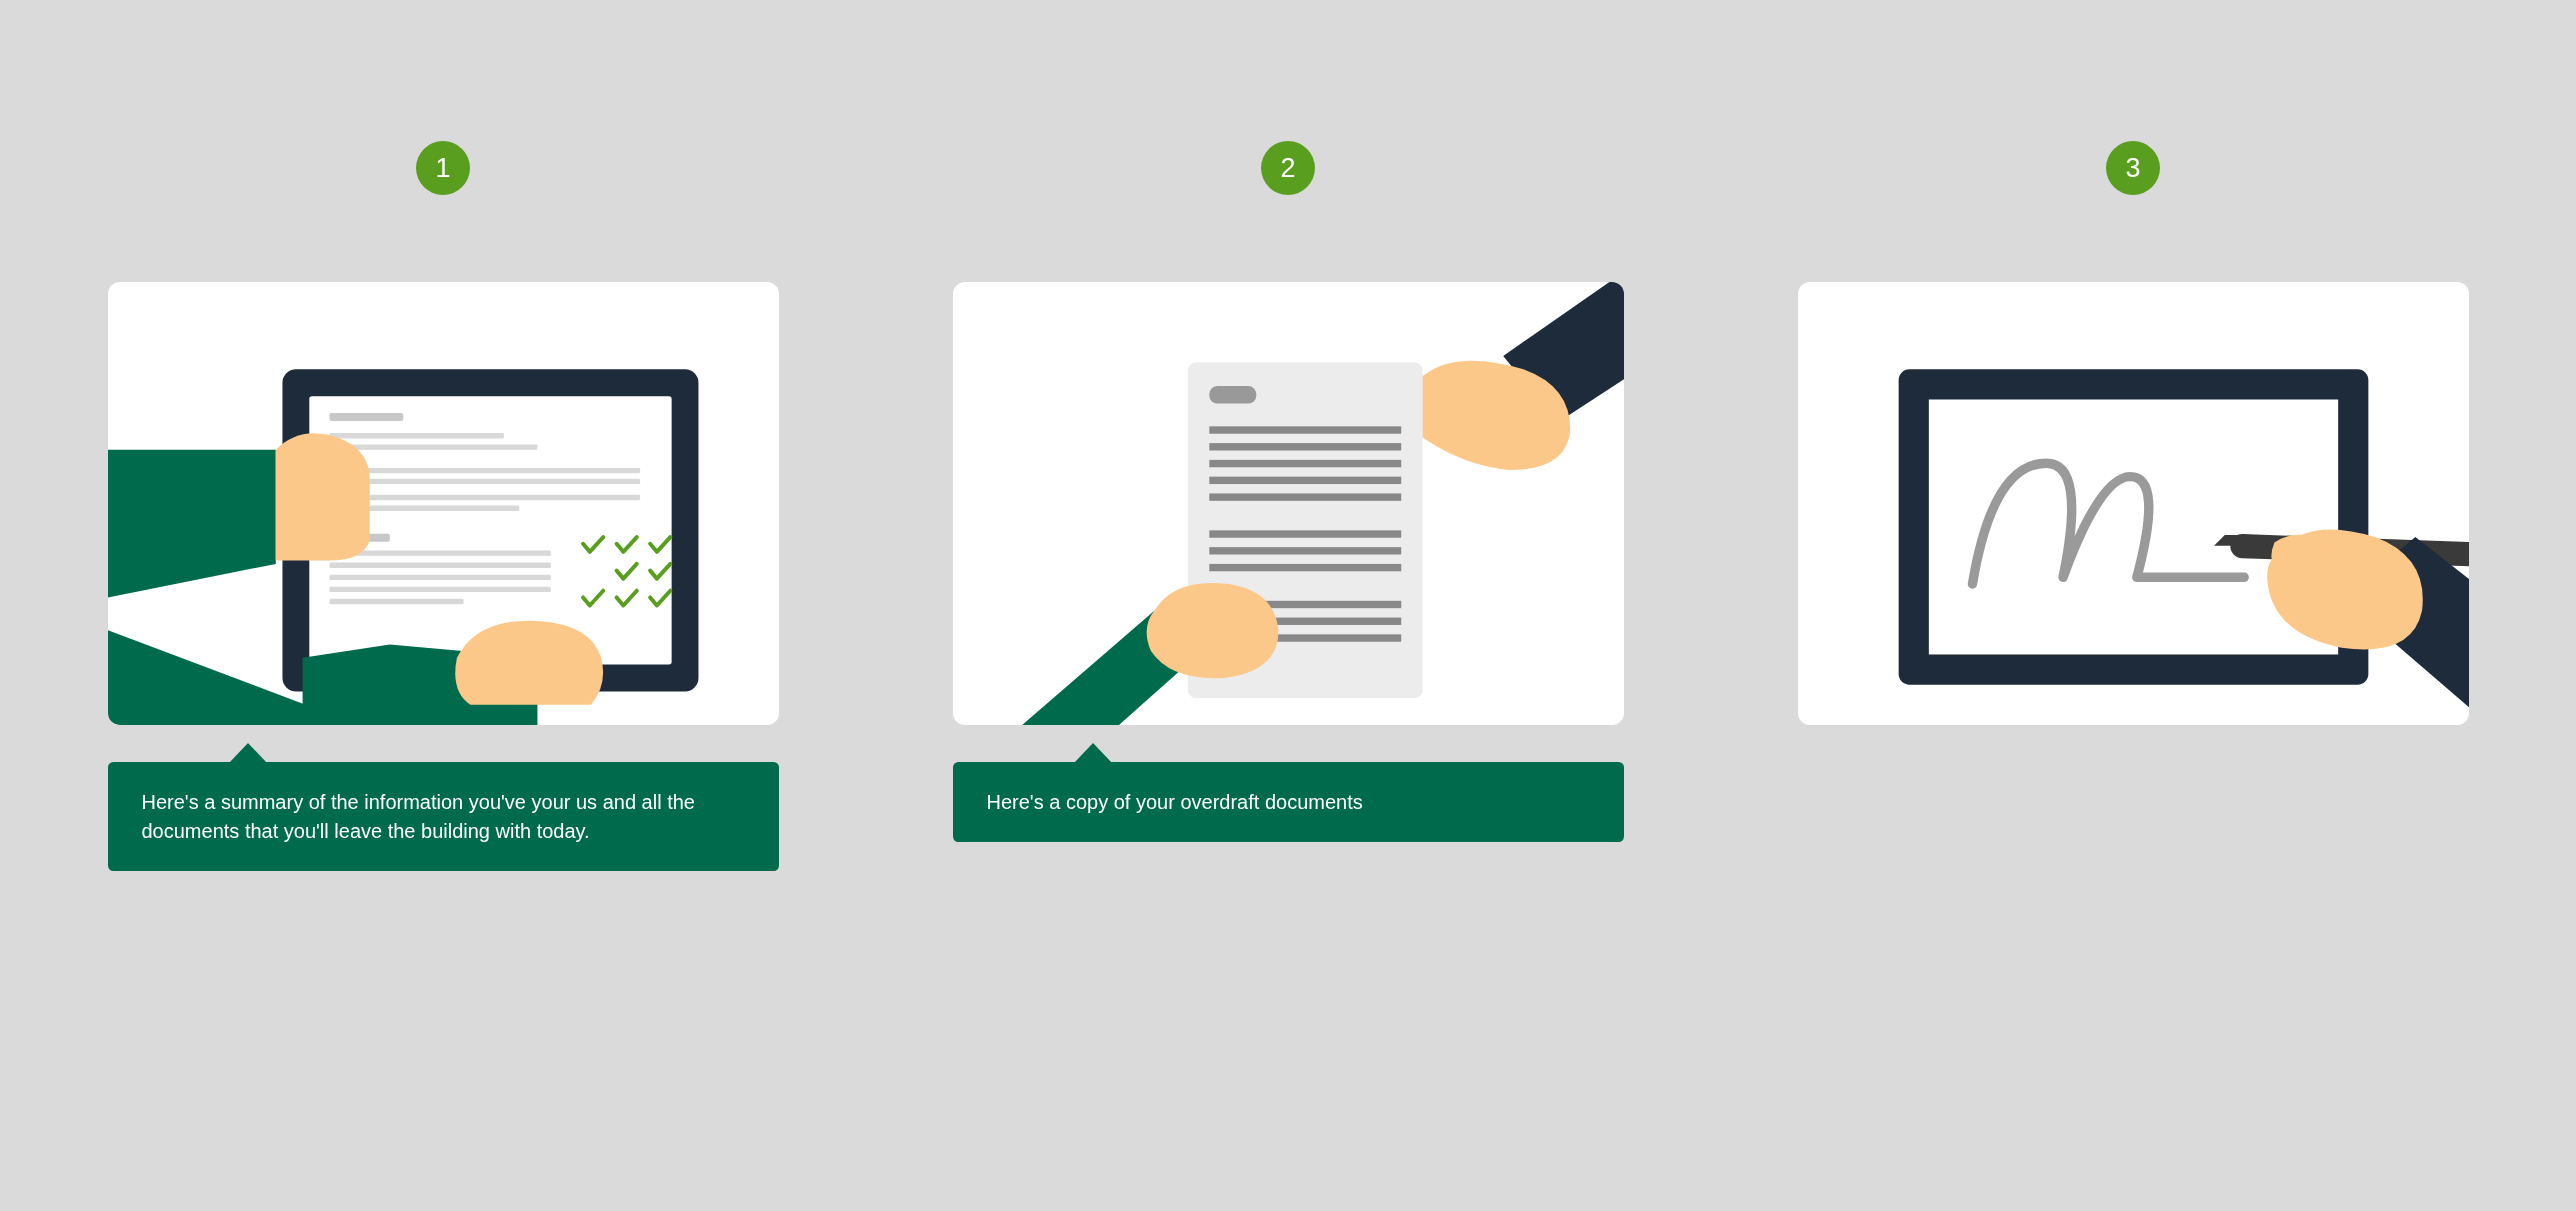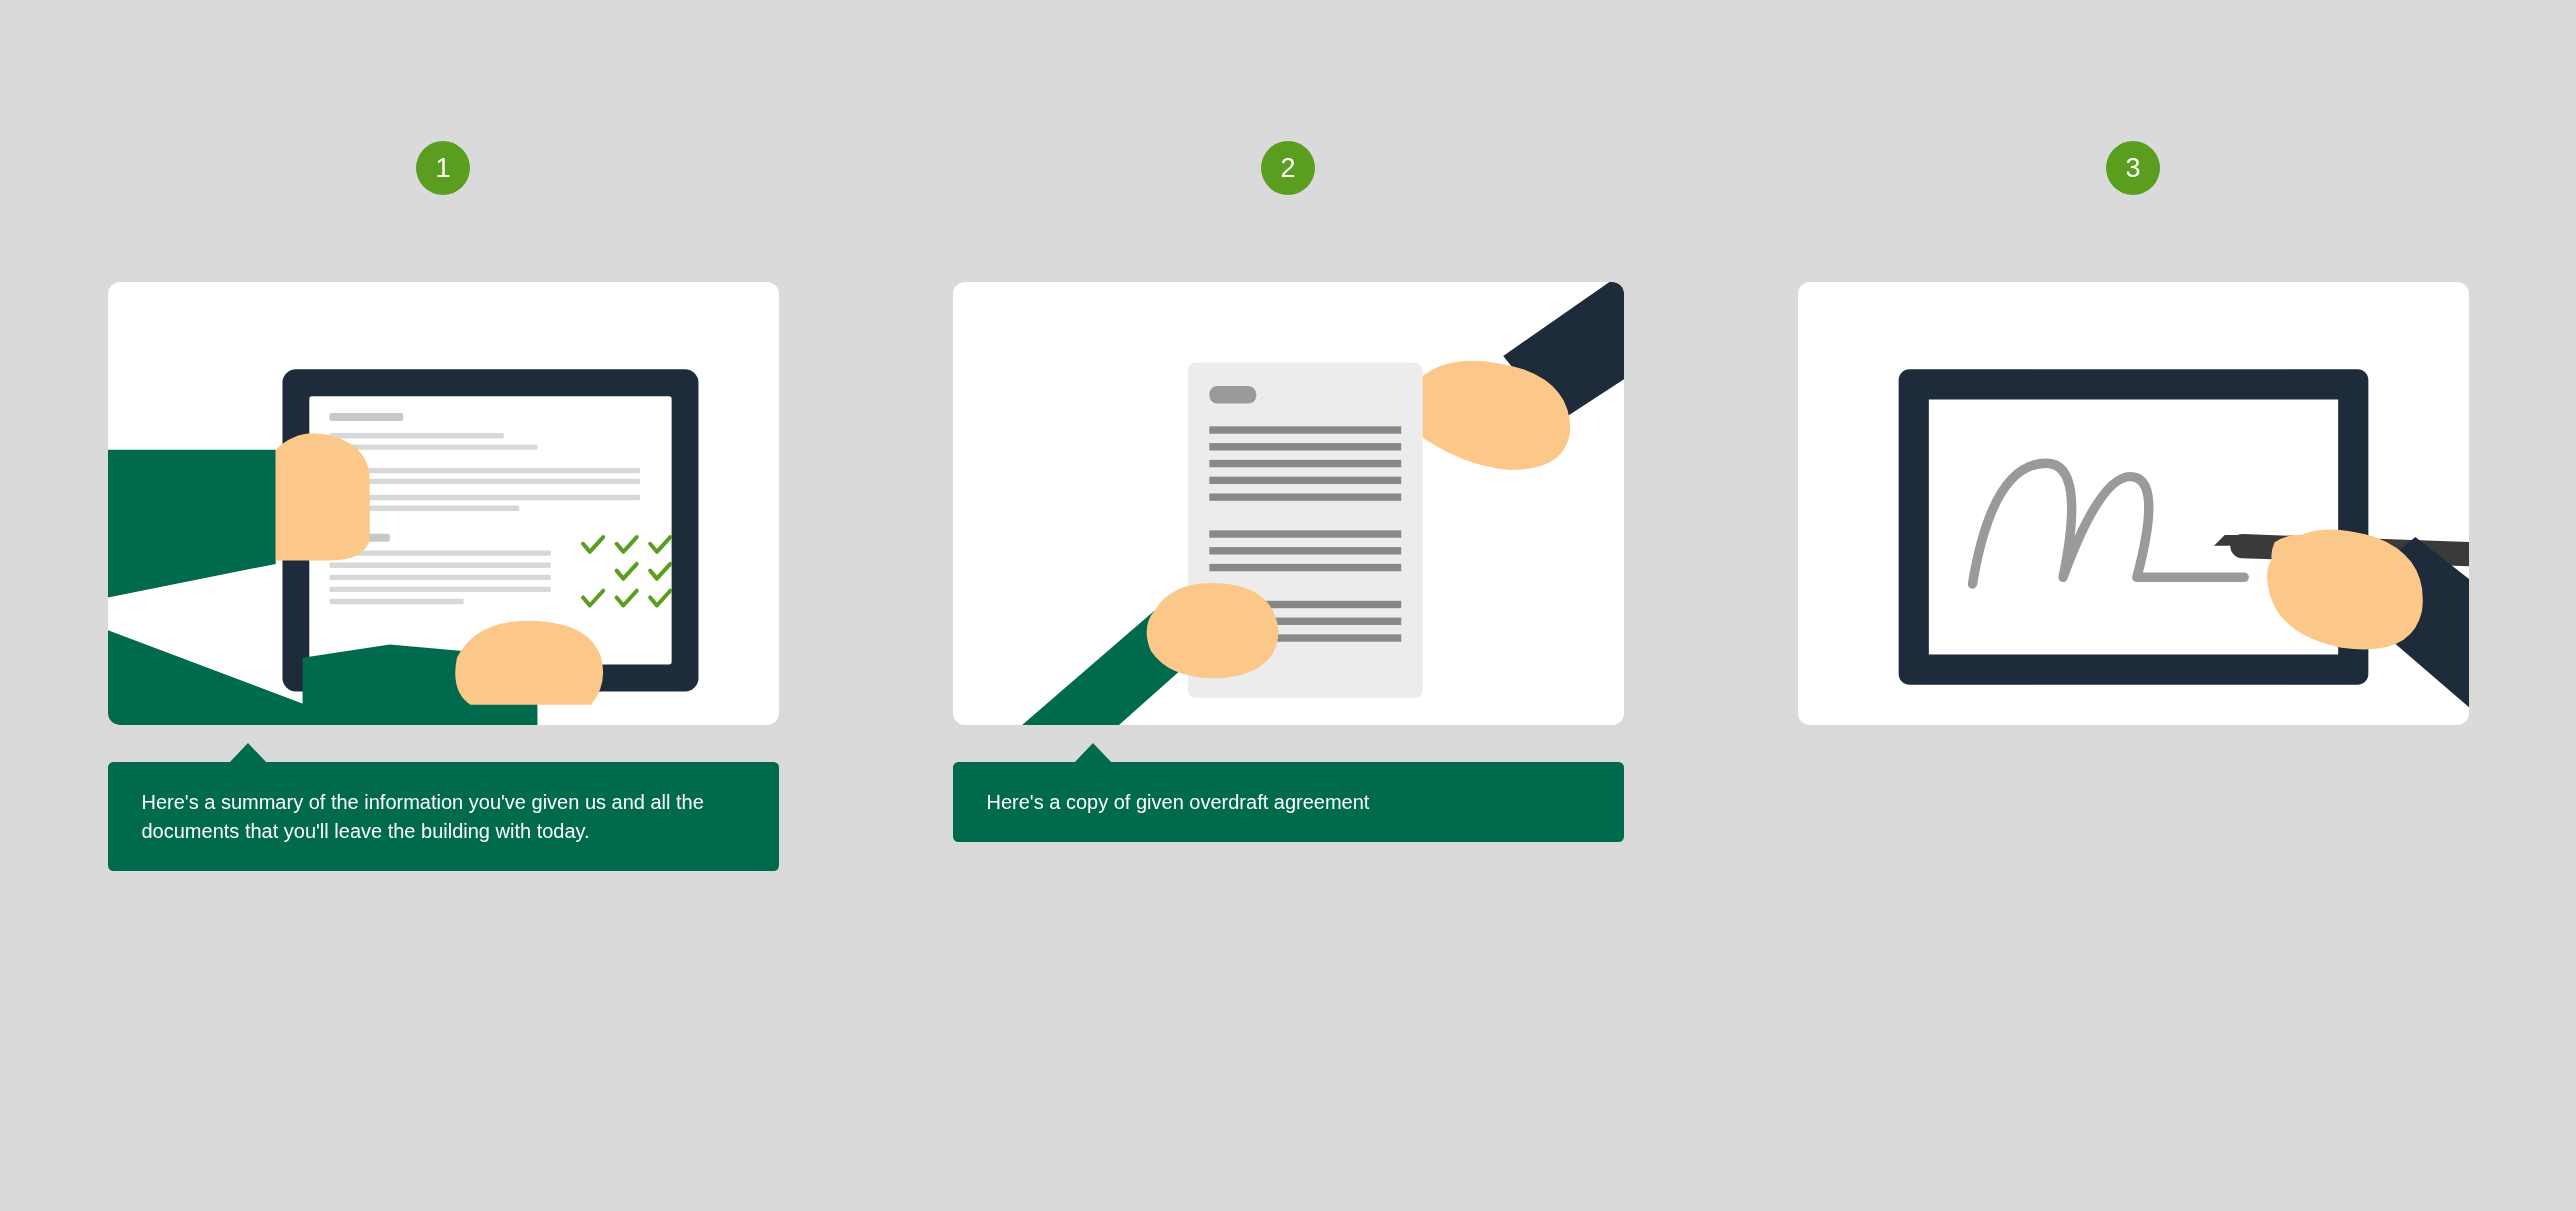--- a/index.html
+++ b/index.html
@@ -120,21 +120,21 @@
         <path d="M -50 250 L 250 250 L 250 420 L -50 480 Z" fill="#006a4d"></path>
         <path d="M -50 500 L 480 700 L 340 760 L -50 640 Z" fill="#006a4d"></path>
 
         <path d="M 250 250 q 40 -40 100 -15 q 40 18 40 60 l 0 90 q -10 30 -60 30 l -80 0 Z" fill="#fcc88a"></path>
 
         <path d="M 290 660 L 640 660 L 640 560 L 420 540 L 290 560 Z" fill="#006a4d"></path>
 
         <path d="M 520 560 q 30 -60 120 -55 q 80 5 95 55 q 10 40 -15 70 l -180 0 q -30 -20 -20 -70 Z" fill="#fcc88a"></path>
       </svg>
     </div>
-    <div class="speech">Here's a summary of the information you've given us and all the documents that you'll leave the building with today.</div>
+    <div class="speech">Here's a summary of the information you've your us and all the documents that you'll leave the building with today.</div>
   </div>
 
   <div class="step">
     <div class="step-badge">2</div>
     <div class="card">
       <svg class="step-illustration" viewBox="0 0 1000 660" width="671" height="443">
 
         <path d="M 1050 -50 L 820 110 L 900 210 L 1100 80 Z" fill="#1d2b3a"></path>
 
         <path d="M 700 140 q 50 -40 150 -10 q 70 25 70 90 q -5 60 -90 60 q -70 -5 -140 -55 q -40 -50 10 -85 Z" fill="#fcc88a"></path>
@@ -155,21 +155,21 @@
         <rect x="382" y="500" width="286" height="11" fill="#888"></rect>
         <rect x="382" y="525" width="286" height="11" fill="#888"></rect>
 
         <path d="M 180 720 L 360 560 L 300 490 L 80 680 Z" fill="#006a4d"></path>
 
         <path d="M 300 490 q 30 -50 110 -40 q 70 10 75 70 q 0 60 -80 70 q -80 5 -110 -40 q -15 -35 5 -60 Z" fill="#fcc88a"></path>
 
         <path d="M 388 488 q 35 -8 45 28 q 5 30 -30 35 q -35 2 -40 -28 q 0 -28 25 -35 Z" fill="#fcc88a"></path>
       </svg>
     </div>
-    <div class="speech speech-narrow">Here's a copy of given overdraft agreement</div>
+    <div class="speech speech-narrow">Here's a copy of your overdraft documents</div>
   </div>
 
   <div class="step">
     <div class="step-badge">3</div>
     <div class="card">
       <svg class="step-illustration" viewBox="0 0 1000 660" width="671" height="443">
 
         <rect x="150" y="130" width="700" height="470" rx="16" fill="#1d2b3a"></rect>
 
         <rect x="195" y="175" width="610" height="380" fill="#fff"></rect>

